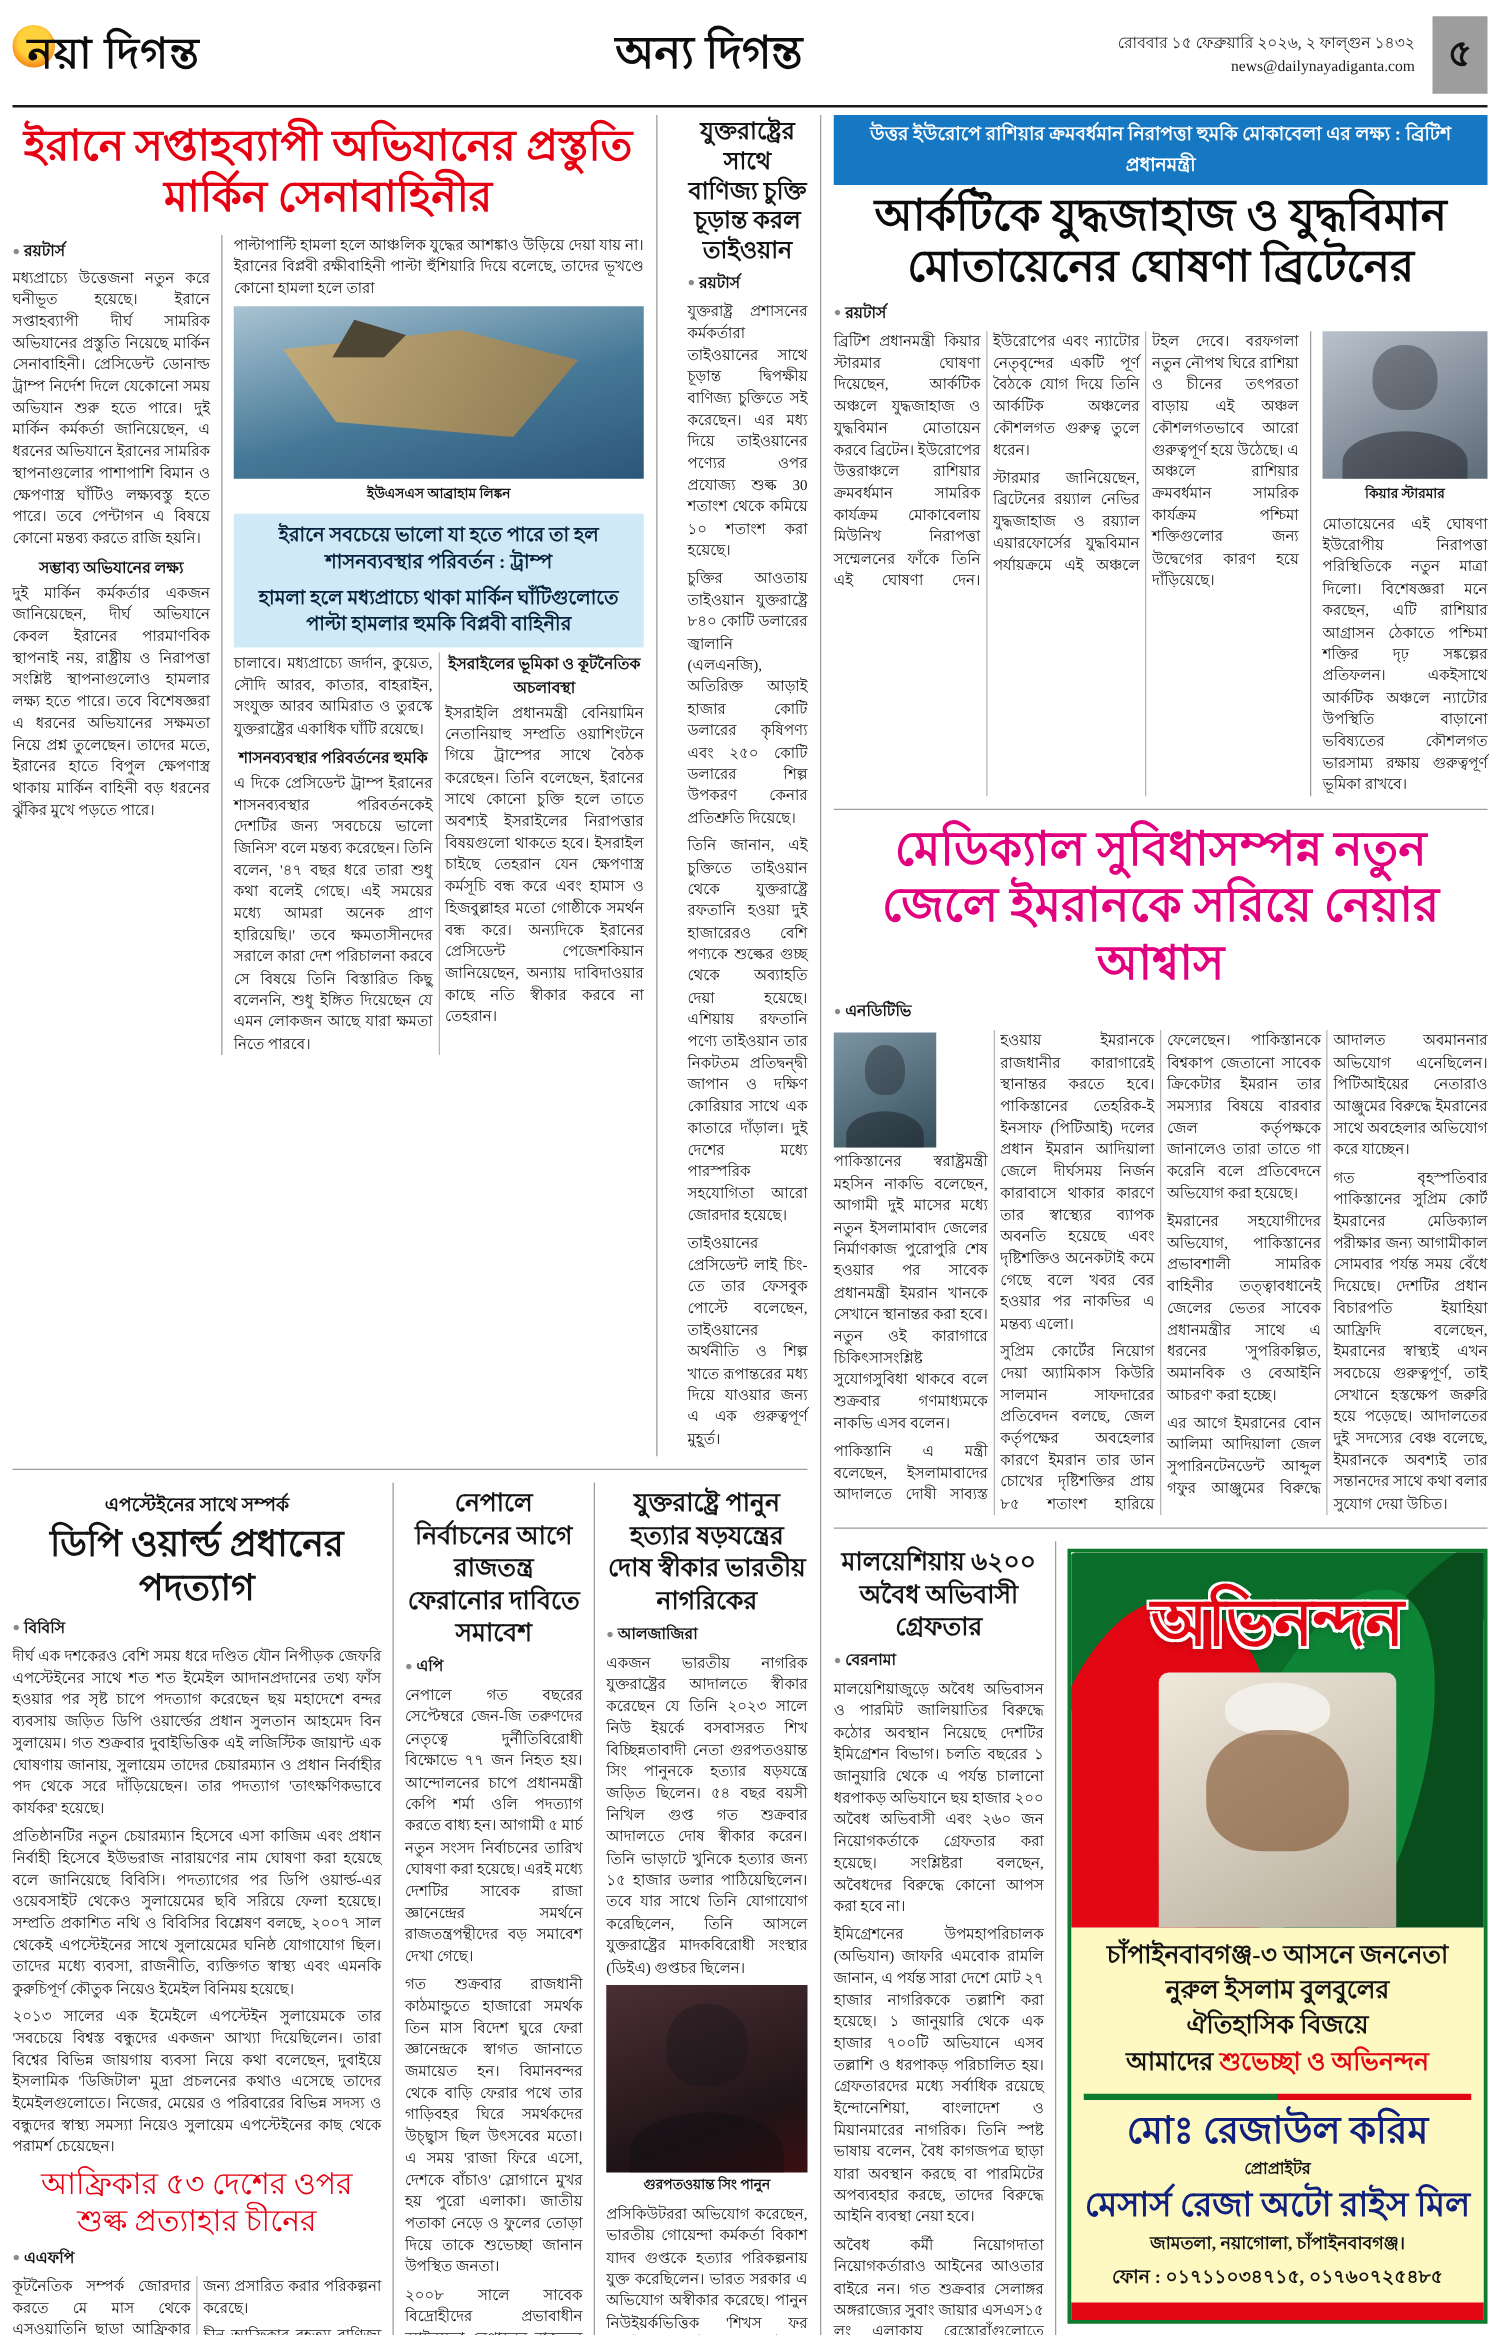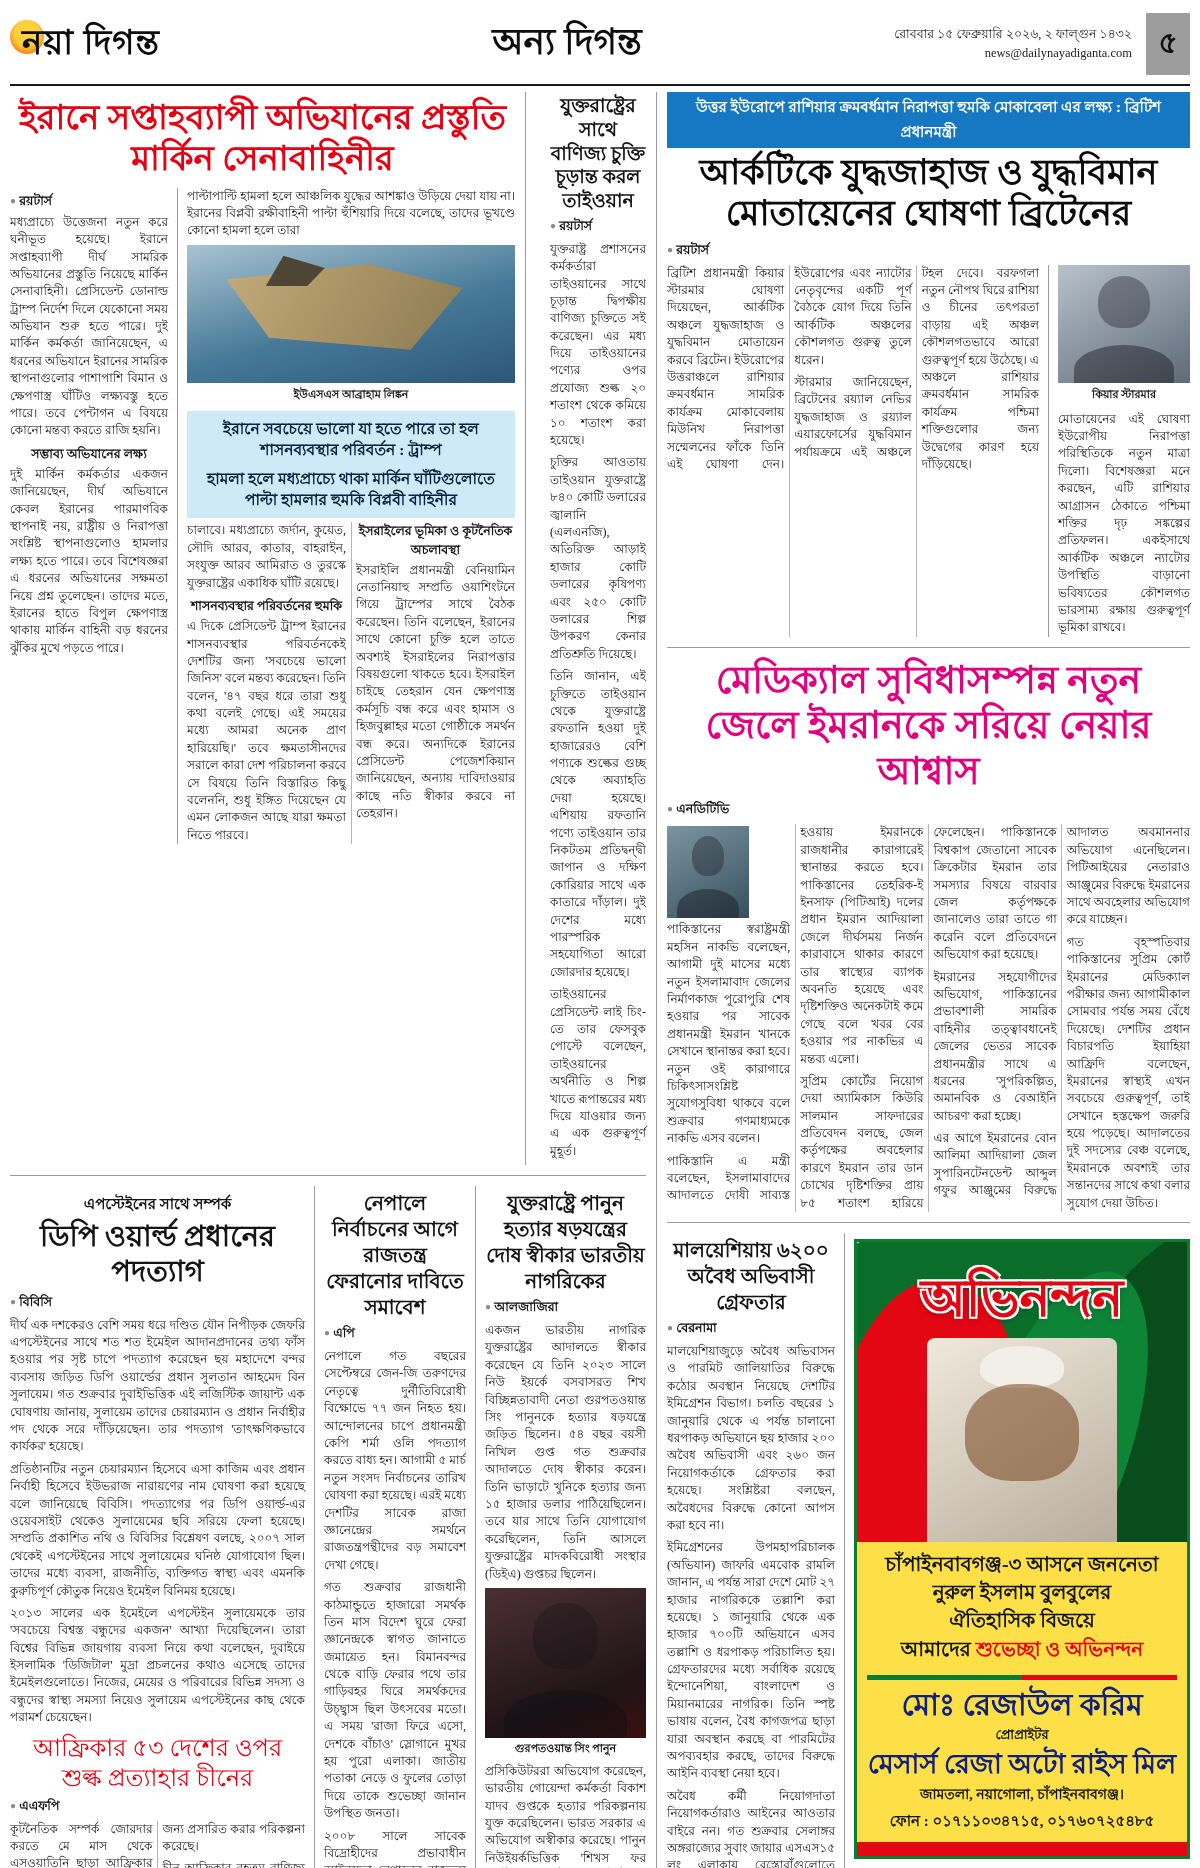--- a/index.html
+++ b/index.html
@@ -53,21 +53,21 @@
   .bluebox div{font-weight:bold;text-align:center;font-size:15.5px;line-height:1.35;color:#07233d;}
   .bluebox .b2{margin-top:8px;}
 
   .cols3{column-count:3;column-gap:10px;column-rule:1px solid #b5b5b5;}
   .cols2{column-count:2;column-gap:10px;column-rule:1px solid #b5b5b5;}
   .cols4{column-count:4;column-gap:10px;column-rule:1px solid #b5b5b5;}
 
   .vline-l{border-left:1px solid #9b9b9b;padding-left:9px;}
 
   
-  .ad1{border:3px solid #0c7a2f;margin-top:6px;background:#fde047;}
+  .ad1{border:3px solid #0c7a2f;margin-top:6px;background:#fef9c3;}
   .ad1-top{position:relative;height:300px;overflow:hidden;background:#fff;}
   .ad1-top .sw1{position:absolute;width:560px;height:170px;background:#0a6e2a;border-radius:50%;left:-90px;top:-70px;transform:rotate(-16deg);}
   .ad1-top .sw2{position:absolute;width:200px;height:420px;background:#e30613;border-radius:40% 60% 50% 50%;left:-40px;top:40px;transform:rotate(14deg);}
   .ad1-top .sw3{position:absolute;width:260px;height:460px;background:#0a4d1d;border-radius:50%;right:-120px;top:-40px;transform:rotate(24deg);}
   .ad1-top .sw4{position:absolute;width:150px;height:380px;background:#0e8436;border-radius:50%;right:60px;top:20px;transform:rotate(20deg);}
   .ad1-title{position:absolute;top:16px;left:0;right:0;text-align:center;color:#e30613;font-size:52px;font-weight:bold;text-shadow:2px 2px 0 #fff,-2px -2px 0 #fff,2px -2px 0 #fff,-2px 2px 0 #fff,0 3px 6px rgba(0,0,0,.35);}
   .ad1-man{position:absolute;left:50%;transform:translateX(-50%);bottom:-6px;width:190px;height:210px;border-radius:8px 8px 0 0;background:linear-gradient(150deg,#efe9dc,#b7ac9b);}
   .ad1-man::before{content:"";position:absolute;width:44%;height:20%;left:28%;top:4%;border-radius:50% 50% 40% 40%;background:#f2efe8;}
   .ad1-man::after{content:"";position:absolute;width:60%;height:46%;left:20%;top:22%;border-radius:46% 46% 40% 40%;background:rgba(120,70,30,.55);}
   .ad1-body{text-align:center;padding:8px 10px 0 10px;}
@@ -129,21 +129,21 @@
                 <div class="sub">ইসরাইলের ভূমিকা ও কূটনৈতিক অচলাবস্থা</div>
                 <p>ইসরাইলি প্রধানমন্ত্রী বেনিয়ামিন নেতানিয়াহু সম্প্রতি ওয়াশিংটনে গিয়ে ট্রাম্পের সাথে বৈঠক করেছেন। তিনি বলেছেন, ইরানের সাথে কোনো চুক্তি হলে তাতে অবশ্যই ইসরাইলের নিরাপত্তার বিষয়গুলো থাকতে হবে। ইসরাইল চাইছে তেহরান যেন ক্ষেপণাস্ত্র কর্মসূচি বন্ধ করে এবং হামাস ও হিজবুল্লাহর মতো গোষ্ঠীকে সমর্থন বন্ধ করে। অন্যদিকে ইরানের প্রেসিডেন্ট পেজেশকিয়ান জানিয়েছেন, অন্যায় দাবিদাওয়ার কাছে নতি স্বীকার করবে না তেহরান।</p>
               </div>
             </div>
           </div>
         </div>
         <div style="flex:1;padding-left:24px;" class="vline-l">
           <div class="h-tw">যুক্তরাষ্ট্রের সাথে বাণিজ্য চুক্তি চূড়ান্ত করল তাইওয়ান</div>
           <div class="byline"><span class="dot">●</span> <span>রয়টার্স</span></div>
           <div class="bt">
-            <p>যুক্তরাষ্ট্র প্রশাসনের কর্মকর্তারা তাইওয়ানের সাথে চূড়ান্ত দ্বিপক্ষীয় বাণিজ্য চুক্তিতে সই করেছেন। এর মধ্য দিয়ে তাইওয়ানের পণ্যের ওপর প্রযোজ্য শুল্ক ২০ শতাংশ থেকে কমিয়ে ১০ শতাংশ করা হয়েছে।</p>
+            <p>যুক্তরাষ্ট্র প্রশাসনের কর্মকর্তারা তাইওয়ানের সাথে চূড়ান্ত দ্বিপক্ষীয় বাণিজ্য চুক্তিতে সই করেছেন। এর মধ্য দিয়ে তাইওয়ানের পণ্যের ওপর প্রযোজ্য শুল্ক 30 শতাংশ থেকে কমিয়ে ১০ শতাংশ করা হয়েছে।</p>
             <p>চুক্তির আওতায় তাইওয়ান যুক্তরাষ্ট্রে ৮৪০ কোটি ডলারের জ্বালানি (এলএনজি), অতিরিক্ত আড়াই হাজার কোটি ডলারের কৃষিপণ্য এবং ২৫০ কোটি ডলারের শিল্প উপকরণ কেনার প্রতিশ্রুতি দিয়েছে।</p>
             <p>তিনি জানান, এই চুক্তিতে তাইওয়ান থেকে যুক্তরাষ্ট্রে রফতানি হওয়া দুই হাজারেরও বেশি পণ্যকে শুল্কের গুচ্ছ থেকে অব্যাহতি দেয়া হয়েছে। এশিয়ায় রফতানি পণ্যে তাইওয়ান তার নিকটতম প্রতিদ্বন্দ্বী জাপান ও দক্ষিণ কোরিয়ার সাথে এক কাতারে দাঁড়াল। দুই দেশের মধ্যে পারস্পরিক সহযোগিতা আরো জোরদার হয়েছে।</p>
             <p>তাইওয়ানের প্রেসিডেন্ট লাই চিং-তে তার ফেসবুক পোস্টে বলেছেন, তাইওয়ানের অর্থনীতি ও শিল্প খাতে রূপান্তরের মধ্য দিয়ে যাওয়ার জন্য এ এক গুরুত্বপূর্ণ মুহূর্ত।</p>
           </div>
         </div>
       </div>
 
       <div class="hr"></div>
 
       <div style="display:flex;gap:9px;">

